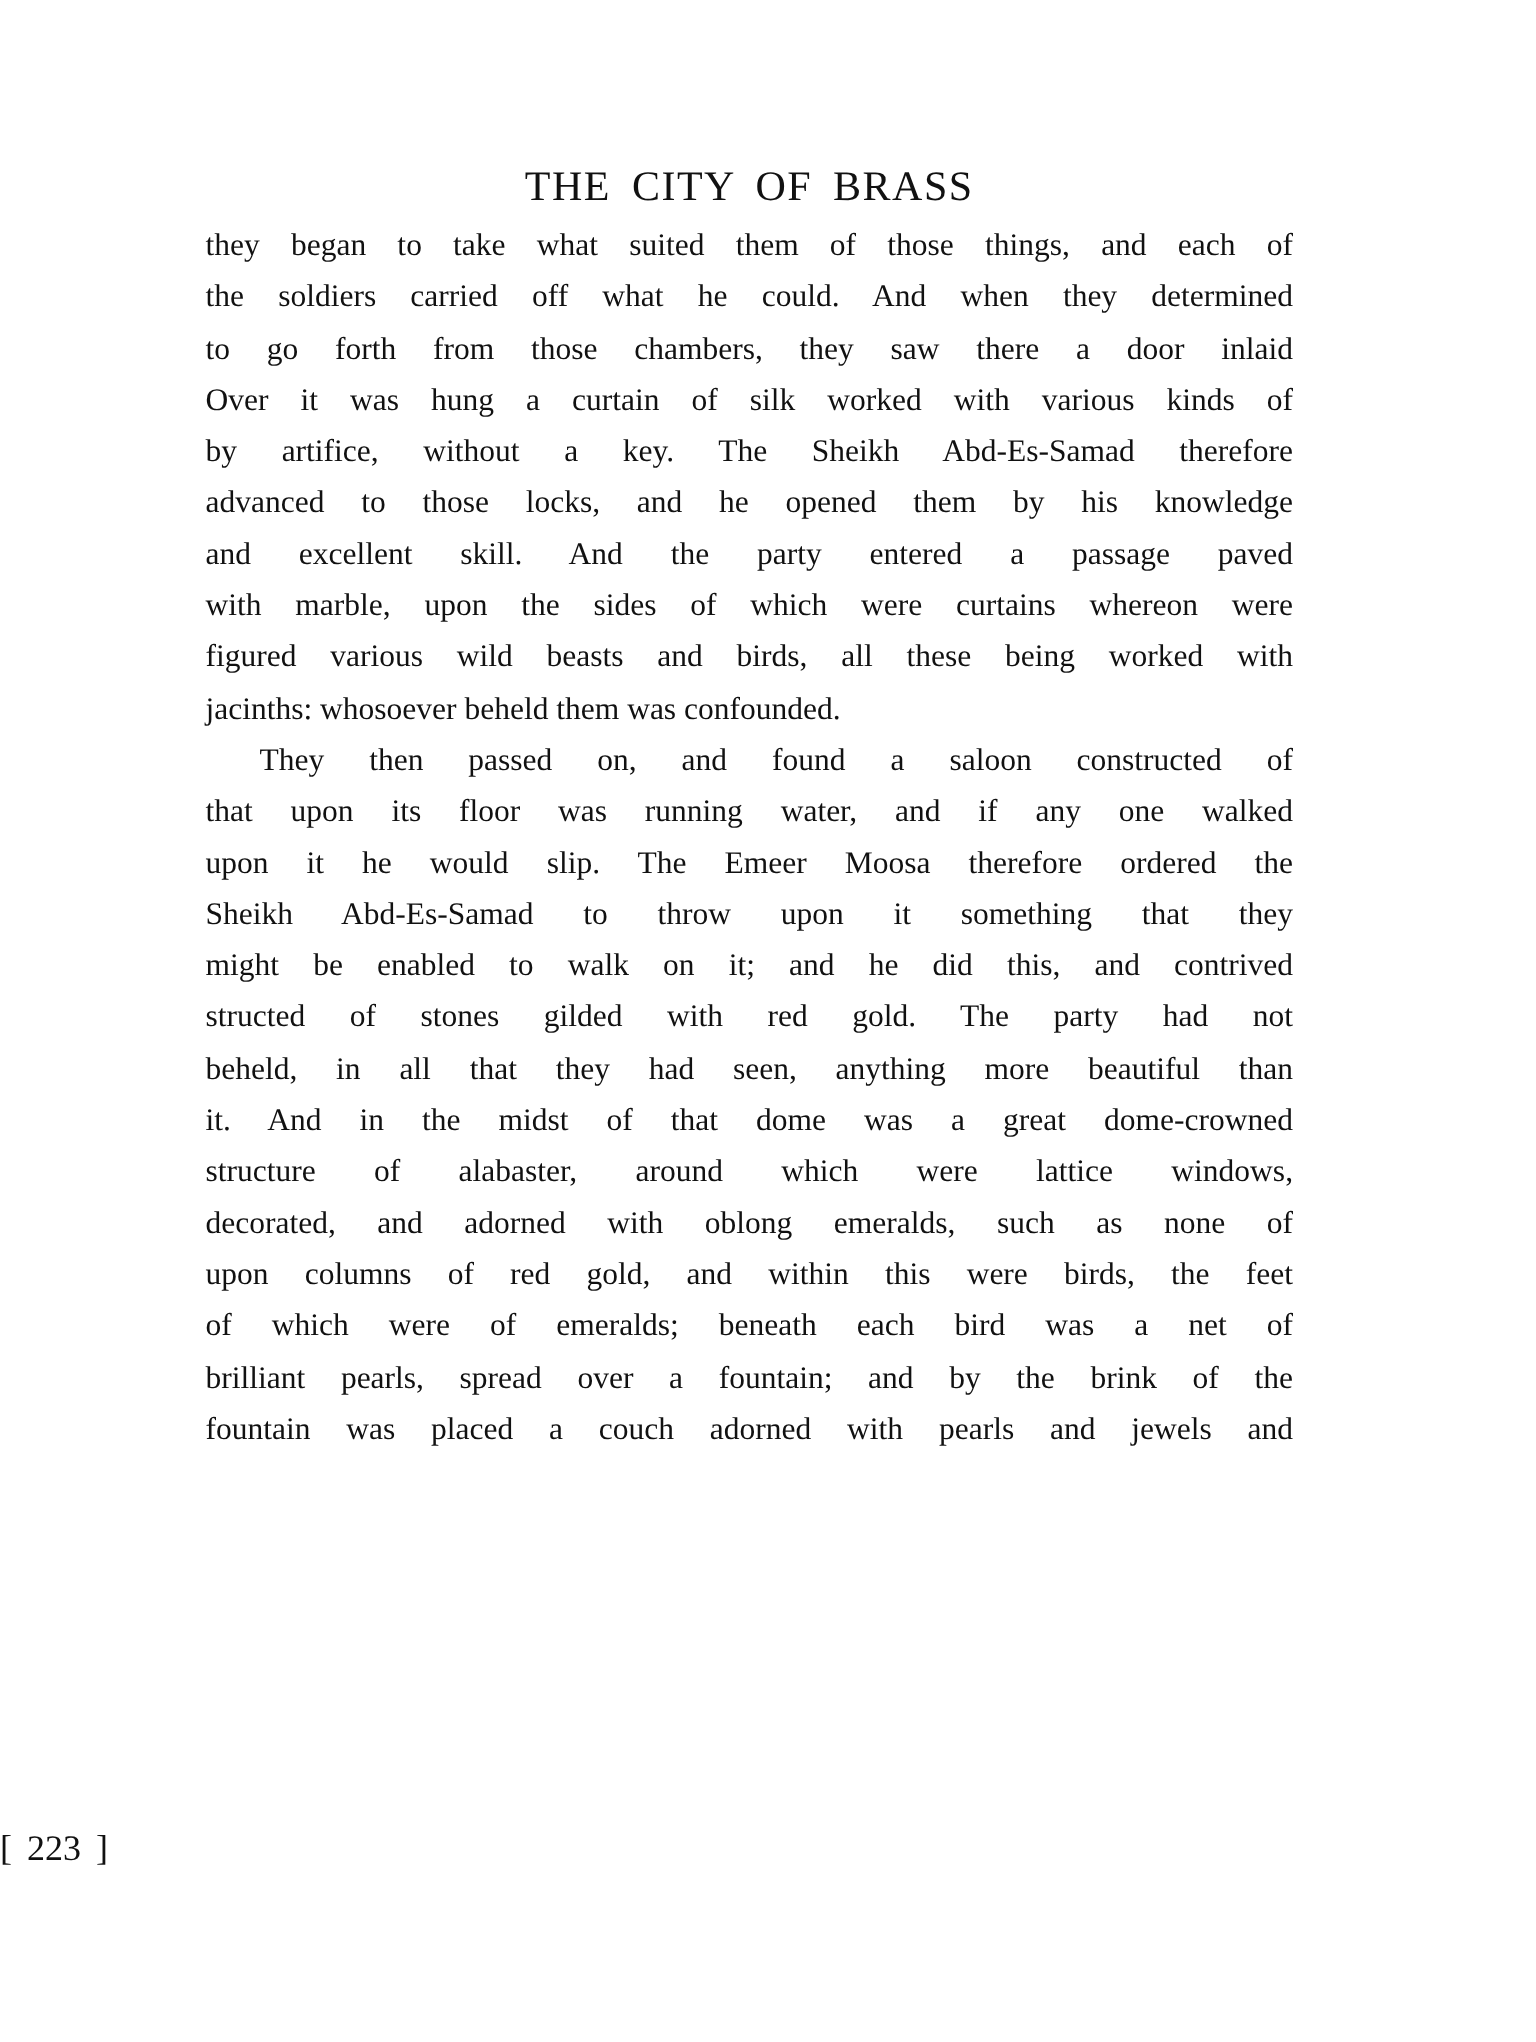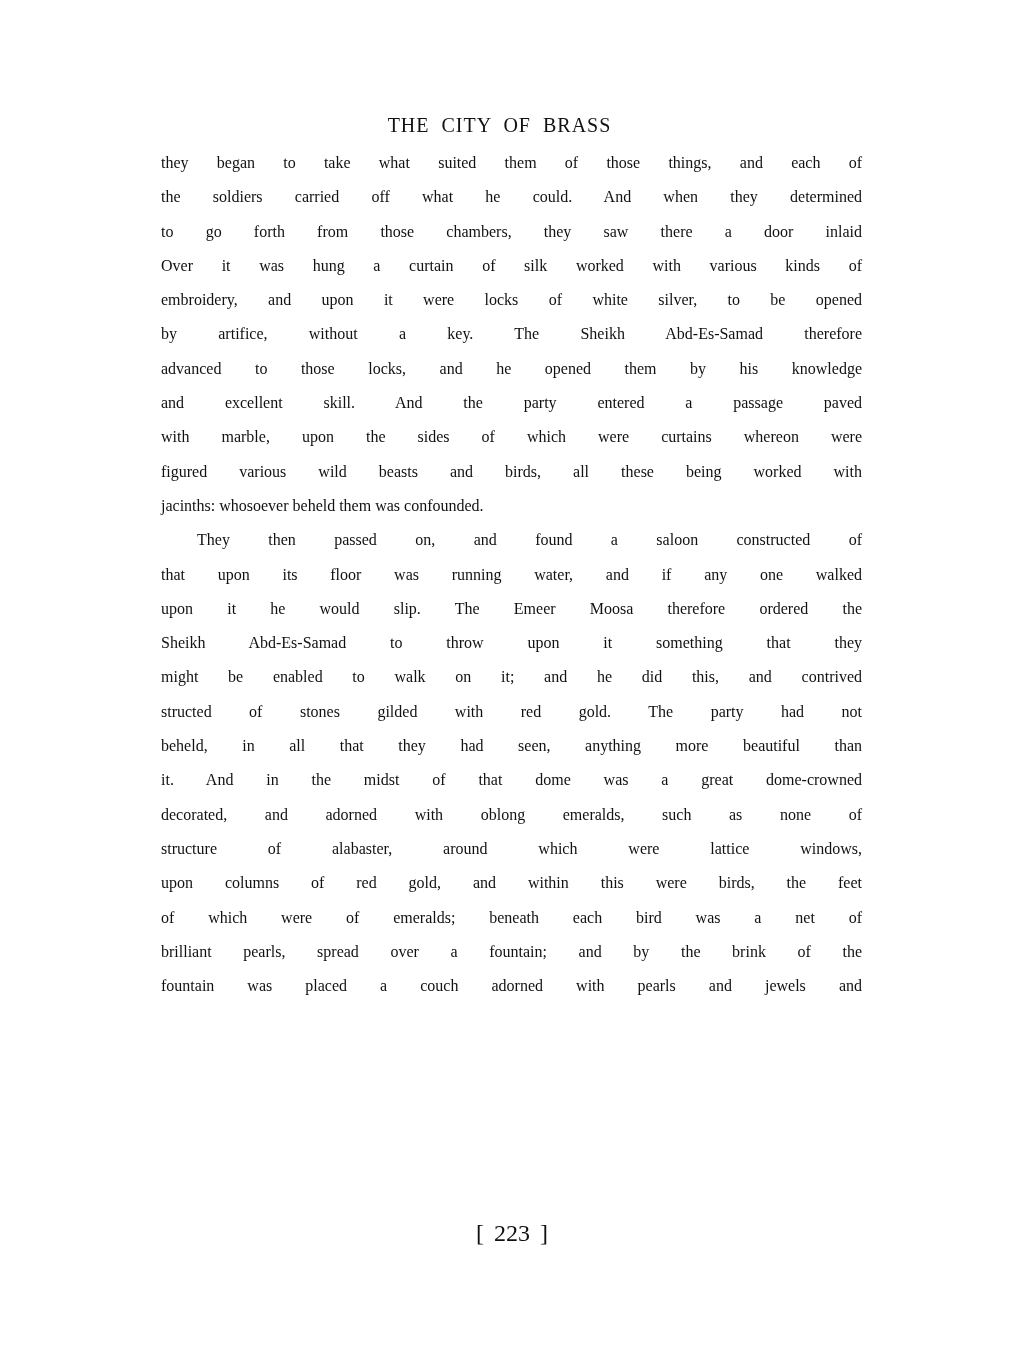--- a/index.html
+++ b/index.html
@@ -16,87 +16,85 @@
       font-family: "Liberation Serif", "DejaVu Serif", serif;
     }
     .page {
       position: absolute;
       left: 137px;
       top: 108px;
       width: 725px;
     }
     .running-head {
       text-align: center;
-      font-size: 20px;
+      font-size: 28px;
       letter-spacing: 1px;
       line-height: 34px;
       height: 34px;
       margin: 0 0 4px 0;
       font-weight: normal;
       word-spacing: 6px;
     }
     .body-text {
-      font-size: 16px;
+      font-size: 21px;
       line-height: 34.3px;
-      margin-left: 24px;
     }
     .line {
       display: block;
       white-space: nowrap;
       text-align: justify;
       text-align-last: justify;
       height: 34.3px;
     }
     .line.last {
       text-align-last: left;
     }
     .line.indent {
       padding-left: 36px;
     }
     .page-number {
       position: absolute;
       left: 0;
       width: 1024px;
       top: 1216px;
-      text-align: center;
+      text-align: left;
       font-size: 24px;
       line-height: 34px;
       word-spacing: 4px;
     }
   </style>
 </head>
 <body>
 
 <div class="page">
   <h1 class="running-head">THE CITY OF BRASS</h1>
   <div class="body-text">
     <div class="paragraph">
         <span class="line">they began to take what suited them of those things, and each of</span>
         <span class="line">the soldiers carried off what he could.  And when they determined</span>
         <span class="line">to go forth from those chambers, they saw there a door inlaid</span>
         <span class="line">Over it was hung a curtain of silk worked with various kinds of</span>
-        <span class="line">embroidery, and upon it were locks of white silver, to be opened</span>
         <span class="line">by artifice, without a key.  The Sheikh Abd-Es-Samad therefore</span>
         <span class="line">advanced to those locks, and he opened them by his knowledge</span>
         <span class="line">and excellent skill.  And the party entered a passage paved</span>
         <span class="line">with marble, upon the sides of which were curtains whereon were</span>
         <span class="line">figured various wild beasts and birds, all these being worked with</span>
         <span class="line last">jacinths:  whosoever beheld them was confounded.</span>
       </div>
     <div class="paragraph">
         <span class="line indent">They then passed on, and found a saloon constructed of</span>
         <span class="line">that upon its floor was running water, and if any one walked</span>
         <span class="line">upon it he would slip.  The Emeer Moosa therefore ordered the</span>
         <span class="line">Sheikh Abd-Es-Samad to throw upon it something that they</span>
         <span class="line">might be enabled to walk on it;  and he did this, and contrived</span>
         <span class="line">structed of stones gilded with red gold.  The party had not</span>
         <span class="line">beheld, in all that they had seen, anything more beautiful than</span>
         <span class="line">it.  And in the midst of that dome was a great dome-crowned</span>
+        <span class="line">structure of alabaster, around which were lattice windows,</span>
         <span class="line">decorated, and adorned with oblong emeralds, such as none of</span>
-        <span class="line">structure of alabaster, around which were lattice windows,</span>
         <span class="line">upon columns of red gold, and within this were birds, the feet</span>
         <span class="line">of which were of emeralds;  beneath each bird was a net of</span>
         <span class="line">brilliant pearls, spread over a fountain;  and by the brink of the</span>
         <span class="line">fountain was placed a couch adorned with pearls and jewels and</span>
       </div>
   </div>
 </div>
 
 <div class="page-number">[ 223 ]</div>
 

